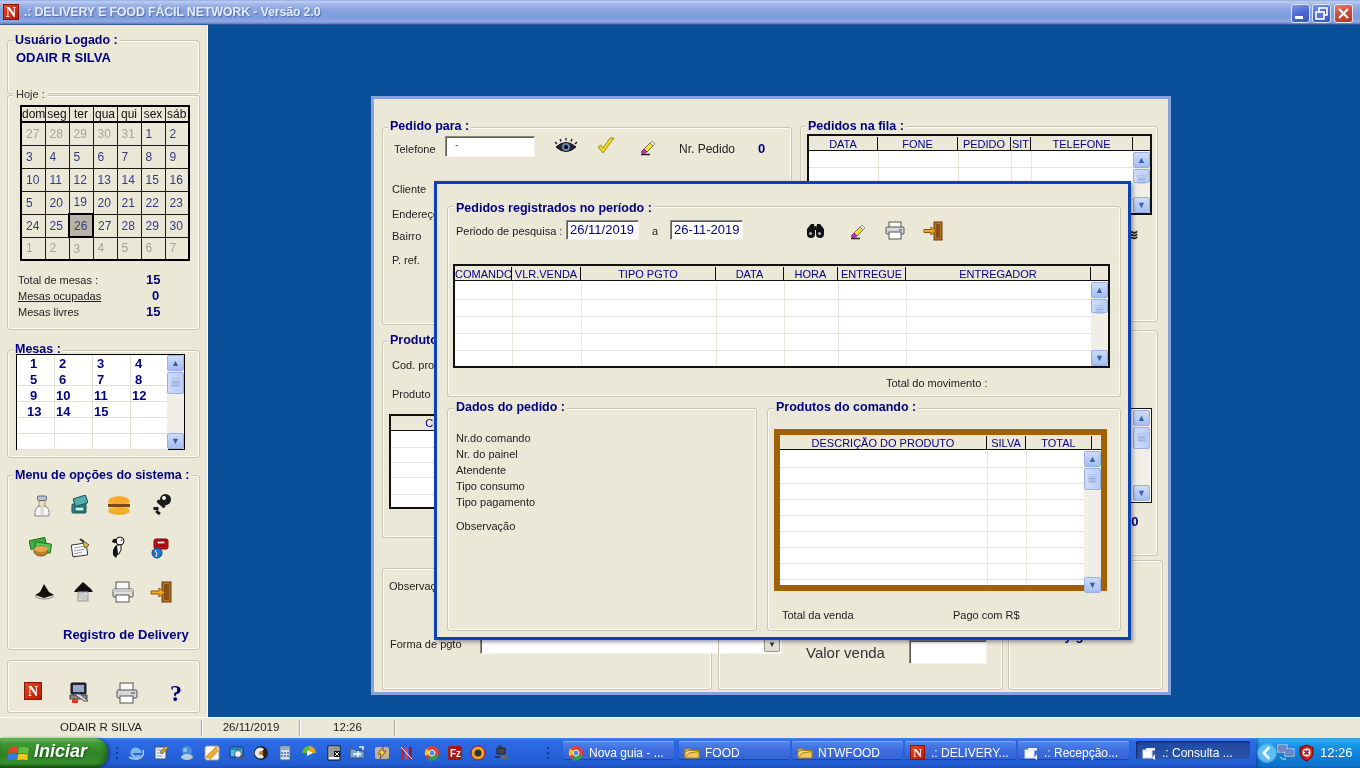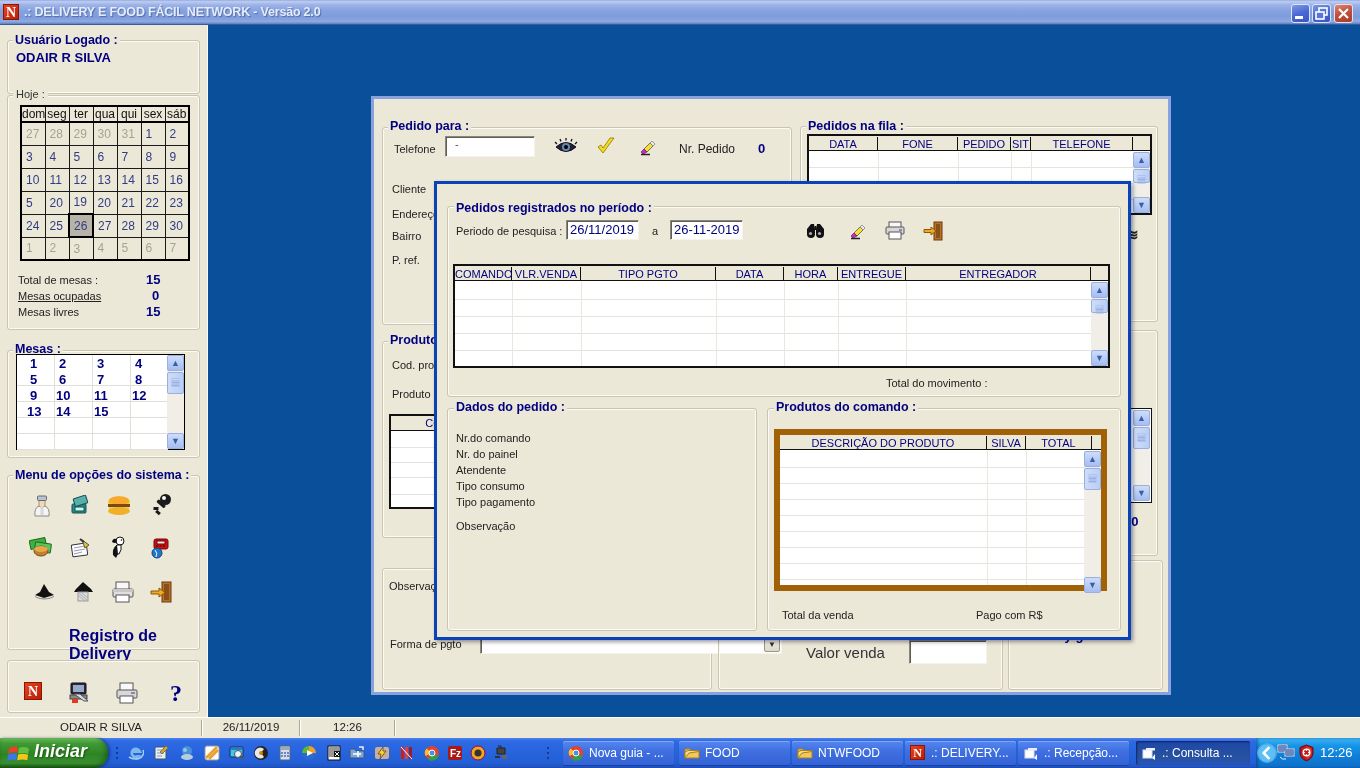--- a/index.html
+++ b/index.html
@@ -65,21 +65,21 @@
 #recep .wtitle .wt { color:#e9eefb; text-shadow:1px 1px 1px rgba(50,70,130,0.4); }
 
 #modal { left:434px; top:181px; width:697px; height:459px; background:#ece8d8; border:3px solid #0a43b8; box-shadow:2px 2px 4px rgba(0,0,30,0.4); }
 #modal .wtitle { background:linear-gradient(180deg,#2f78e8 0%,#0d5ad8 20%,#0853d2 60%,#0748c0 100%); }
 #modal .wtitle .wt { color:#fff; }
 
 
 #taskbar { left:0; top:738px; width:1360px; height:30px; background:linear-gradient(180deg,#4a81ee 0%,#2e6ae2 10%,#2663dc 50%,#2360d6 80%,#2154c4 95%,#1b49b0 100%); }
 #startbtn { position:absolute; left:0; top:0; width:108px; height:30px; border-radius:0 14px 14px 0; background:linear-gradient(180deg,#6cbf5e 0%,#3f9a34 18%,#2f8324 55%,#3a9230 85%,#1d6016 100%); box-shadow:inset -2px -2px 5px rgba(0,40,0,0.4), 2px 0 3px rgba(0,0,50,0.4); }
 #startbtn .stext { position:absolute; left:34px; top:3px; color:#fff; font-weight:bold; font-style:italic; font-size:18px; text-shadow:1px 1px 2px rgba(0,50,0,0.6); }
-.taskbtn { position:absolute; top:3px; height:24px; border-radius:2px; background:linear-gradient(180deg,#5687ef 0%,#3e6ee0 45%,#3463d6 100%); box-shadow:inset 0 1px 0 #7fa7f5, 0 1px 1px rgba(0,0,60,0.3); color:#fff; font-size:12px; }
+.taskbtn { position:absolute; top:3px; height:18px; border-radius:2px; background:linear-gradient(180deg,#5687ef 0%,#3e6ee0 45%,#3463d6 100%); box-shadow:inset 0 1px 0 #7fa7f5, 0 1px 1px rgba(0,0,60,0.3); color:#fff; font-size:12px; }
 .taskbtn.pressed { background:linear-gradient(180deg,#1e47a8 0%,#26519f 60%,#2a55b5 100%); box-shadow:inset 1px 1px 2px rgba(0,0,40,0.55); }
 .taskbtn .tbicon { position:absolute; left:5px; top:4px; width:16px; height:16px; }
 .taskbtn .tbtext { position:absolute; left:26px; top:5px; white-space:nowrap; overflow:hidden; }
 #tray { position:absolute; right:0; top:0; width:104px; height:30px; background:linear-gradient(180deg,#3fb4f5 0%,#1795e8 25%,#0f7fd8 60%,#0e6fc8 100%); box-shadow:inset 2px 0 3px rgba(0,30,90,0.4); }
 .qlicon { position:absolute; top:7px; width:16px; height:16px; }
 .dotsep { position:absolute; top:8px; width:4px; height:16px; background:radial-gradient(circle 1.2px at 2px 2px, #1a3a90 1.2px, transparent 1.3px); background-size:4px 5px; }
 </style>
 </head>
 <body>
 
@@ -283,21 +283,21 @@
         <rect x="2" y="9" width="20" height="8" rx="1" fill="#e0e0e0" stroke="#555"></rect>
         <rect x="2" y="9" width="20" height="3" fill="#c8c8c8"></rect>
         <rect x="5" y="15" width="13" height="7" fill="#fff" stroke="#555"></rect>
       </svg>
     <svg class="abs" style="left:149px;top:555px;" width="24" height="24" viewBox="0 0 24 24">
         <rect x="13" y="2" width="9" height="20" fill="#b5722e" stroke="#6b3a0a"></rect>
         <rect x="15" y="4" width="5" height="16" fill="#8a4f15"></rect>
         <path d="M2 11 L10 11 L10 8 L16 12.5 L10 17 L10 14 L2 14 Z" fill="#f5a623" stroke="#8a5a00"></path>
       </svg>
   </div>
-  <div class="abs navy b" style="left:61px; top:602px; font-size:16px;padding-left:8px;">Registro de Delivery</div>
+  <div class="abs navy b" style="left:55px; top:602px; font-size:13px;padding-left:8px;">Registro de Delivery</div>
 
   <div class="gb" style="left:7px; top:635px; width:193px; height:53px;"></div>
   <div id="boticons">
     <div class="abs nicon" style="left:24px; top:657px; width:18px; height:18px; line-height:18px;">N</div>
     <svg class="abs" style="left:68px;top:655px;" width="24" height="24" viewBox="0 0 24 24">
         <rect x="3" y="3" width="15" height="11" rx="1" fill="#2a2a3a" stroke="#111"></rect>
         <rect x="5" y="5" width="11" height="7" fill="#9ac"></rect>
         <rect x="2" y="15" width="17" height="4" fill="#888" stroke="#444"></rect>
         <path d="M6 14 L16 21 L20 21 L12 14 Z" fill="#d8d8e8" stroke="#555"></path>
         <rect x="4" y="19" width="6" height="4" fill="#e03a1a"></rect>
@@ -492,21 +492,21 @@
       <div class="hline" style="top:144px;right:17px;"></div>
       <div class="vline" style="left:207px;top:16px;"></div>
       <div class="vline" style="left:246px;top:16px;"></div>
       <div class="sb" style="right:0; top:16px; height:142px;">
         <div class="sbbtn" style="top:0;">▲</div>
         <div class="sbthumb" style="top:17px; height:22px;"></div>
         <div class="sbbtn" style="bottom:0;">▼</div>
       </div>
     </div>
     <div class="abs" style="left:345px; top:408px; font-size:11px; color:#222;">Total da venda</div>
-    <div class="abs" style="left:539px; top:408px; font-size:11px; color:#222;text-align:center;">Pago com R$</div>
+    <div class="abs" style="left:516px; top:408px; font-size:11px; color:#222;text-align:center;">Pago com R$</div>
   </div>
 </div>
 
 <div class="abs" id="statusbar">
   <div class="abs" style="left:0; top:3px; width:202px; text-align:center;">ODAIR R SILVA</div>
   <div class="stsep" style="left:201px;"></div>
   <div class="abs" style="left:202px; top:3px; width:98px; text-align:center;">26/11/2019</div>
   <div class="stsep" style="left:299px;"></div>
   <div class="abs" style="left:300px; top:3px; width:95px; text-align:center;">12:26</div>
   <div class="stsep" style="left:394px;"></div>

